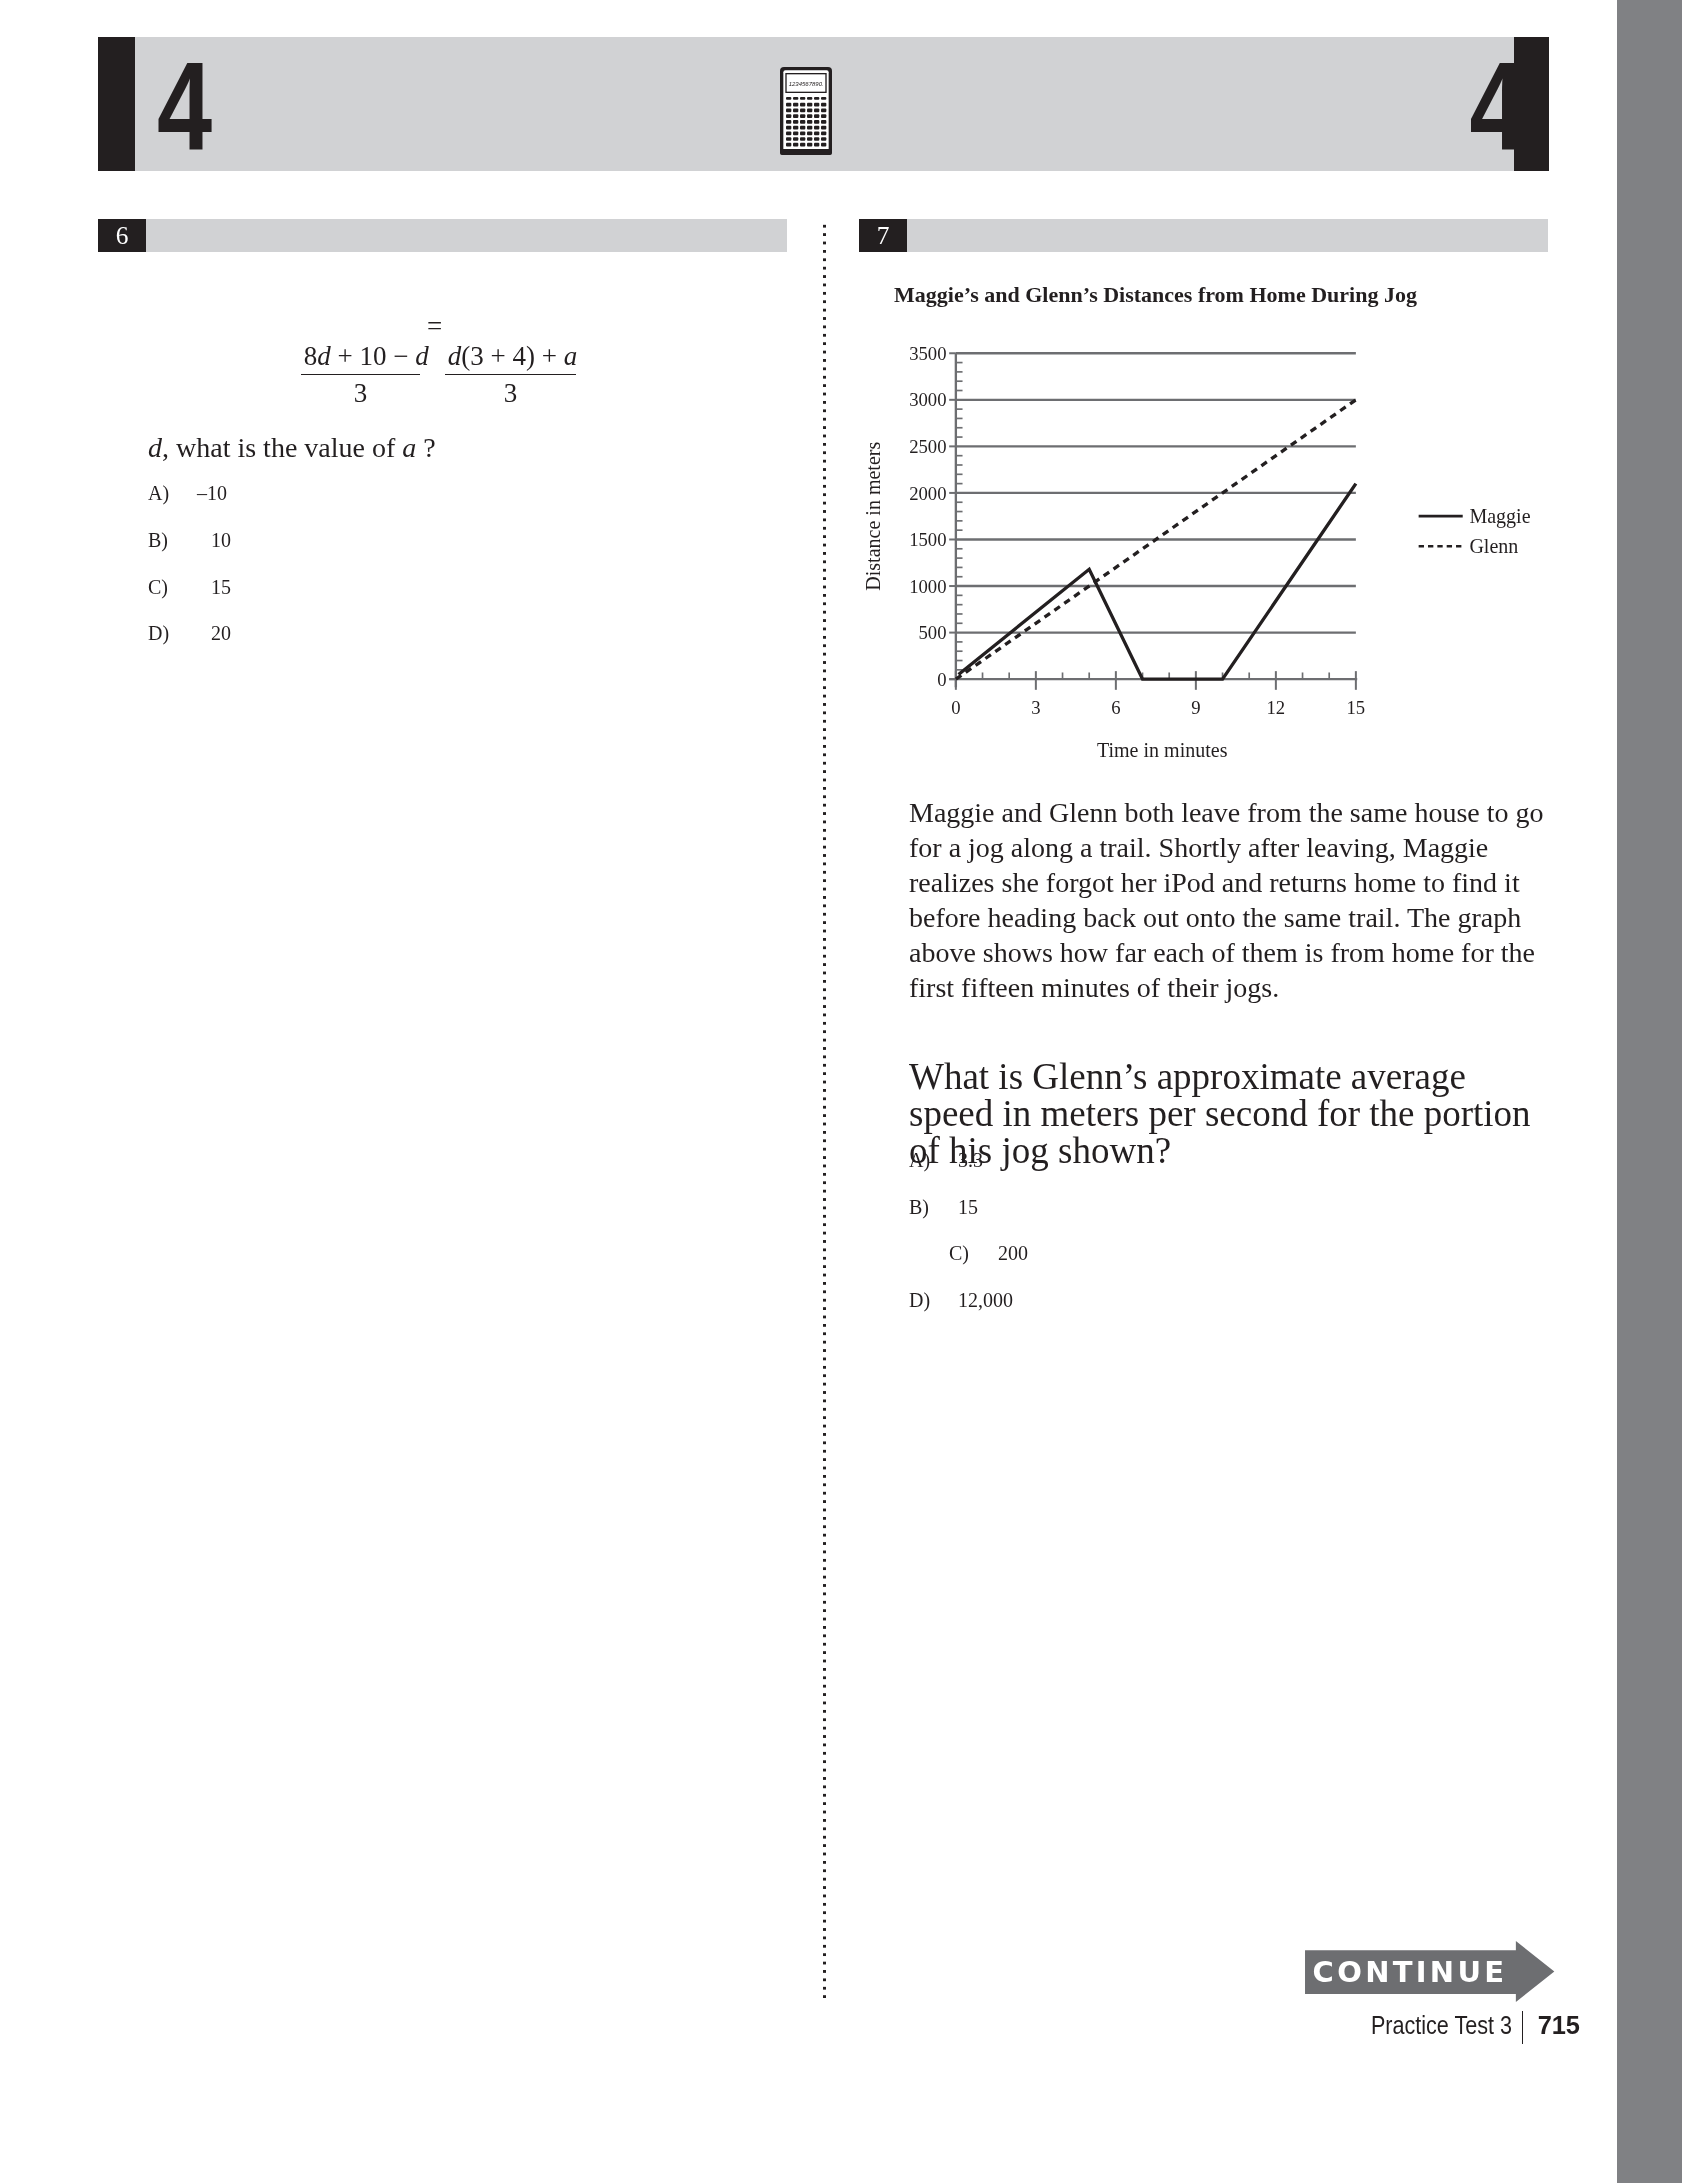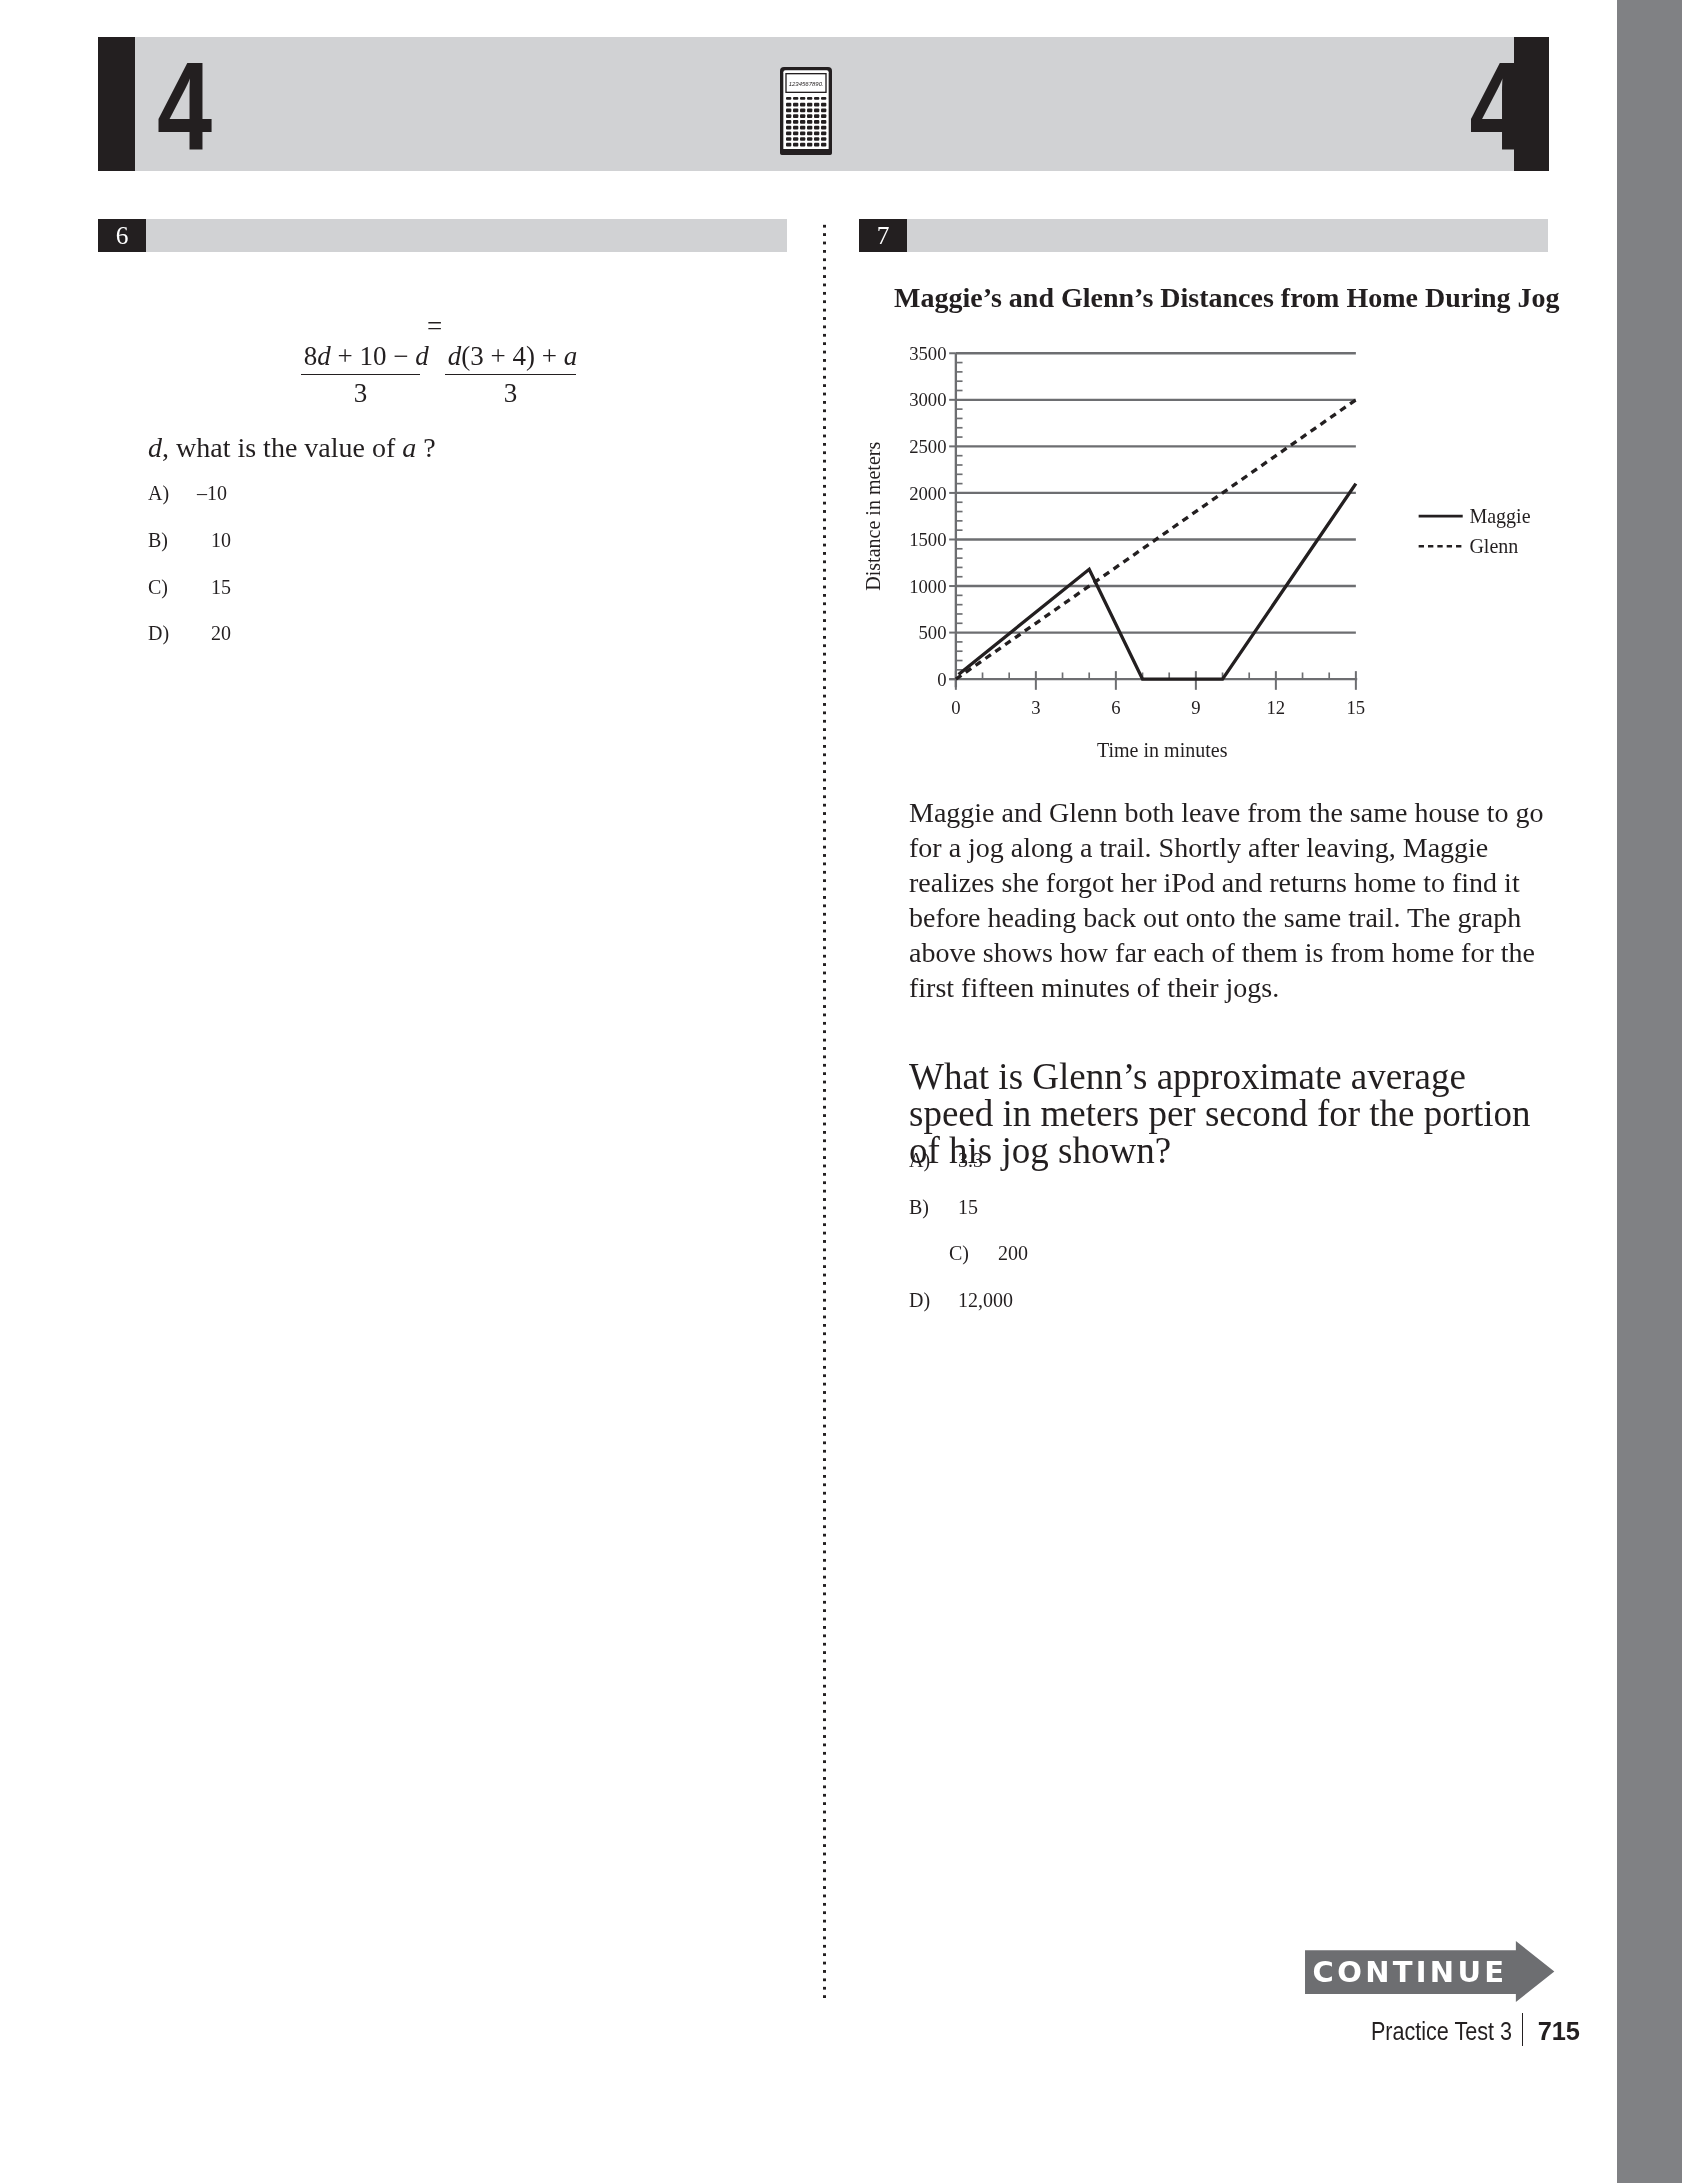--- a/index.html
+++ b/index.html
@@ -36,34 +36,34 @@
   .frac { position: absolute; top: 0; text-align: center; margin-top: 48px; }
   .frac .num { display: block; padding: 0 2.7px; border-bottom: 1.7px solid #231f20; line-height: 35px; white-space: nowrap; }
   .frac .den { display: block; line-height: 37px; }
   .eq i { font-style: italic; }
   .eqsign { position: absolute; top: 20px; left: 126px; font-size: 27px; }
 
   .qtext { position: absolute; font-size: 28px; line-height: 36px; color: #231f20; }
   .choice { position: absolute; font-size: 20px; line-height: 36px; }
   .choice .letter { display: inline-block; width: 49px; }
 
-  .chart-title { position: absolute; left: 894px; top: 282px; font-size: 28px; font-weight: bold; white-space: nowrap; }
+  .chart-title { position: absolute; left: 894px; top: 282px; font-size: 22px; font-weight: bold; white-space: nowrap; }
   #chart { position: absolute; left: 0; top: 0; width: 1682px; height: 788px; pointer-events: none; overflow: visible; }
   #chart text { font-family: "Liberation Serif", "DejaVu Serif", serif; fill: #231f20; }
 
   .passage { position: absolute; left: 909px; top: 795px; width: 641px; font-size: 28px; line-height: 35px; }
   .q7text { position: absolute; left: 909px; top: 1058px; width: 641px; font-size: 37px; line-height: 37px; }
 
   .continue { position: absolute; left: 1304px; top: 1941px; width: 254px; height: 61px; }
   .continue-label {
     position: absolute; left: 0; top: 9.4px; width: 212px; height: 32px;
     color: #fff; font-family: "DejaVu Sans", "Liberation Sans", sans-serif; font-weight: bold;
     font-size: 29px; letter-spacing: 3.3px; line-height: 44px; text-align: center;
   }
-  .footer { position: absolute; top: 2011px; right: 102px; height: 35px; display: flex; align-items: flex-end;
+  .footer { position: absolute; top: 2011px; right: 102px; height: 35px; display: flex; align-items: flex-start;
     font-family: "Liberation Sans", "DejaVu Sans", sans-serif; }
   .footer .sect { font-size: 25.4px; color: #231f20; transform: scaleX(0.85); transform-origin: right center; }
   .footer .sep { width: 1.3px; height: 33px; background: #231f20; margin: 0 14.7px 0 9.4px; }
   .footer .page { font-size: 25.4px; font-weight: bold; }
 </style>
 </head>
 <body>
 
 <div class="side-tab"></div>
 

